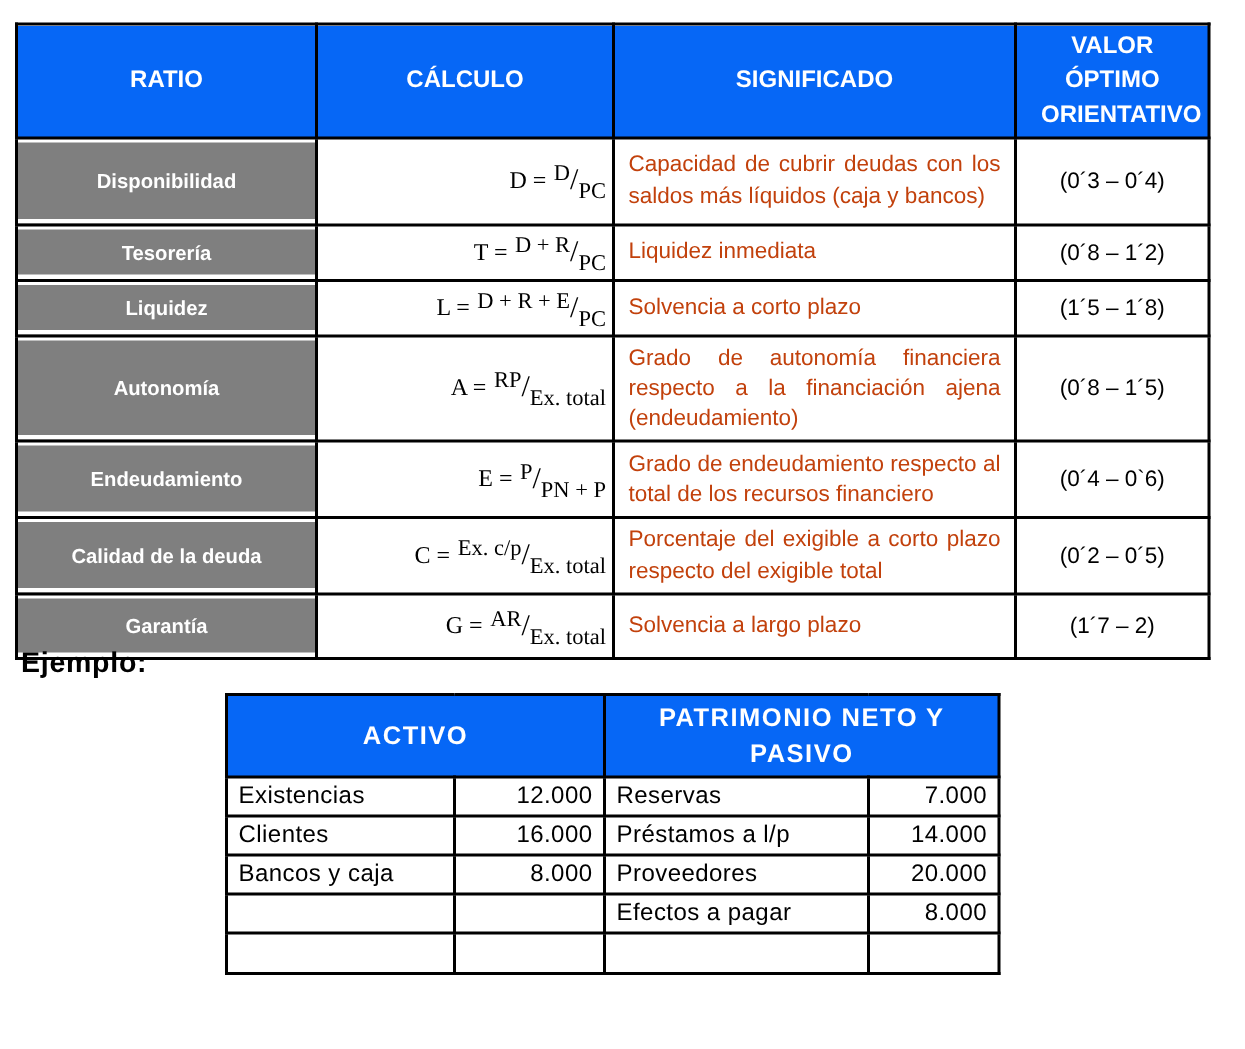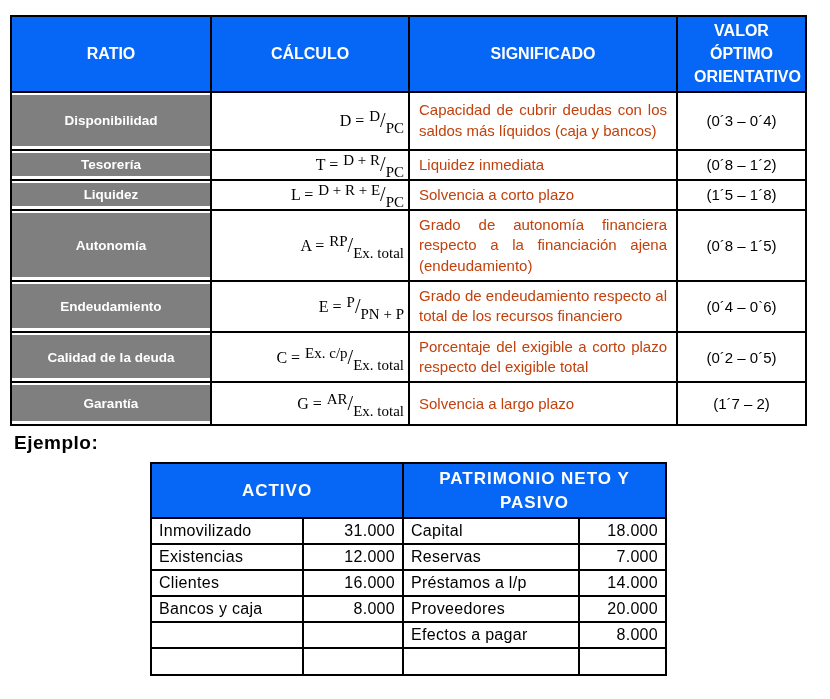--- a/index.html
+++ b/index.html
@@ -14,21 +14,21 @@
     position:absolute; left:10px; top:15px; width:795px;
     border-collapse:collapse; table-layout:fixed;
   }
   table.ratios th, table.ratios td { border:2px solid #000; overflow:hidden; }
   table.ratios th {
     background:#0667F6; color:#fff; font-weight:bold; font-size:16px;
     text-align:center; line-height:1.45; padding:2px 16px;
   }
   td.ratio-name {
     background:#7f7f7f; color:#fff; font-weight:bold; font-size:13.5px;
-    text-align:center; padding:0 6px;
+    text-align:center; padding:10px 6px;
     box-shadow: inset 0 2px 0 #fff, inset 0 -3px 0 #fff;
   }
   td.calc {
     font-family:"Liberation Serif", serif; font-size:16px; text-align:right;
     background:#fff; padding:2px 4px; white-space:nowrap;
   }
   .f-lhs { position:relative; top:-1px; margin-right:5px; }
   .f-num { position:relative; top:-6px; font-size:15px; }
   .f-slash { font-size:20px; position:relative; top:0; }
   .f-den { position:relative; top:6px; font-size:15px; }
@@ -146,26 +146,20 @@
         <col style="width:176px">
         <col style="width:87px">
       </colgroup>
     <tbody>
         <tr>
       <th colspan="2">ACTIVO</th>
       <th colspan="2">PATRIMONIO NETO Y PASIVO</th>
     </tr>
 
     <tr>
-      <td class="b-label">Inmovilizado</td>
-      <td class="b-value">31.000</td>
-      <td class="b-label">Capital</td>
-      <td class="b-value">18.000</td>
-    </tr>
-    <tr>
       <td class="b-label">Existencias</td>
       <td class="b-value">12.000</td>
       <td class="b-label">Reservas</td>
       <td class="b-value">7.000</td>
     </tr>
     <tr>
       <td class="b-label">Clientes</td>
       <td class="b-value">16.000</td>
       <td class="b-label">Préstamos a l/p</td>
       <td class="b-value">14.000</td>

